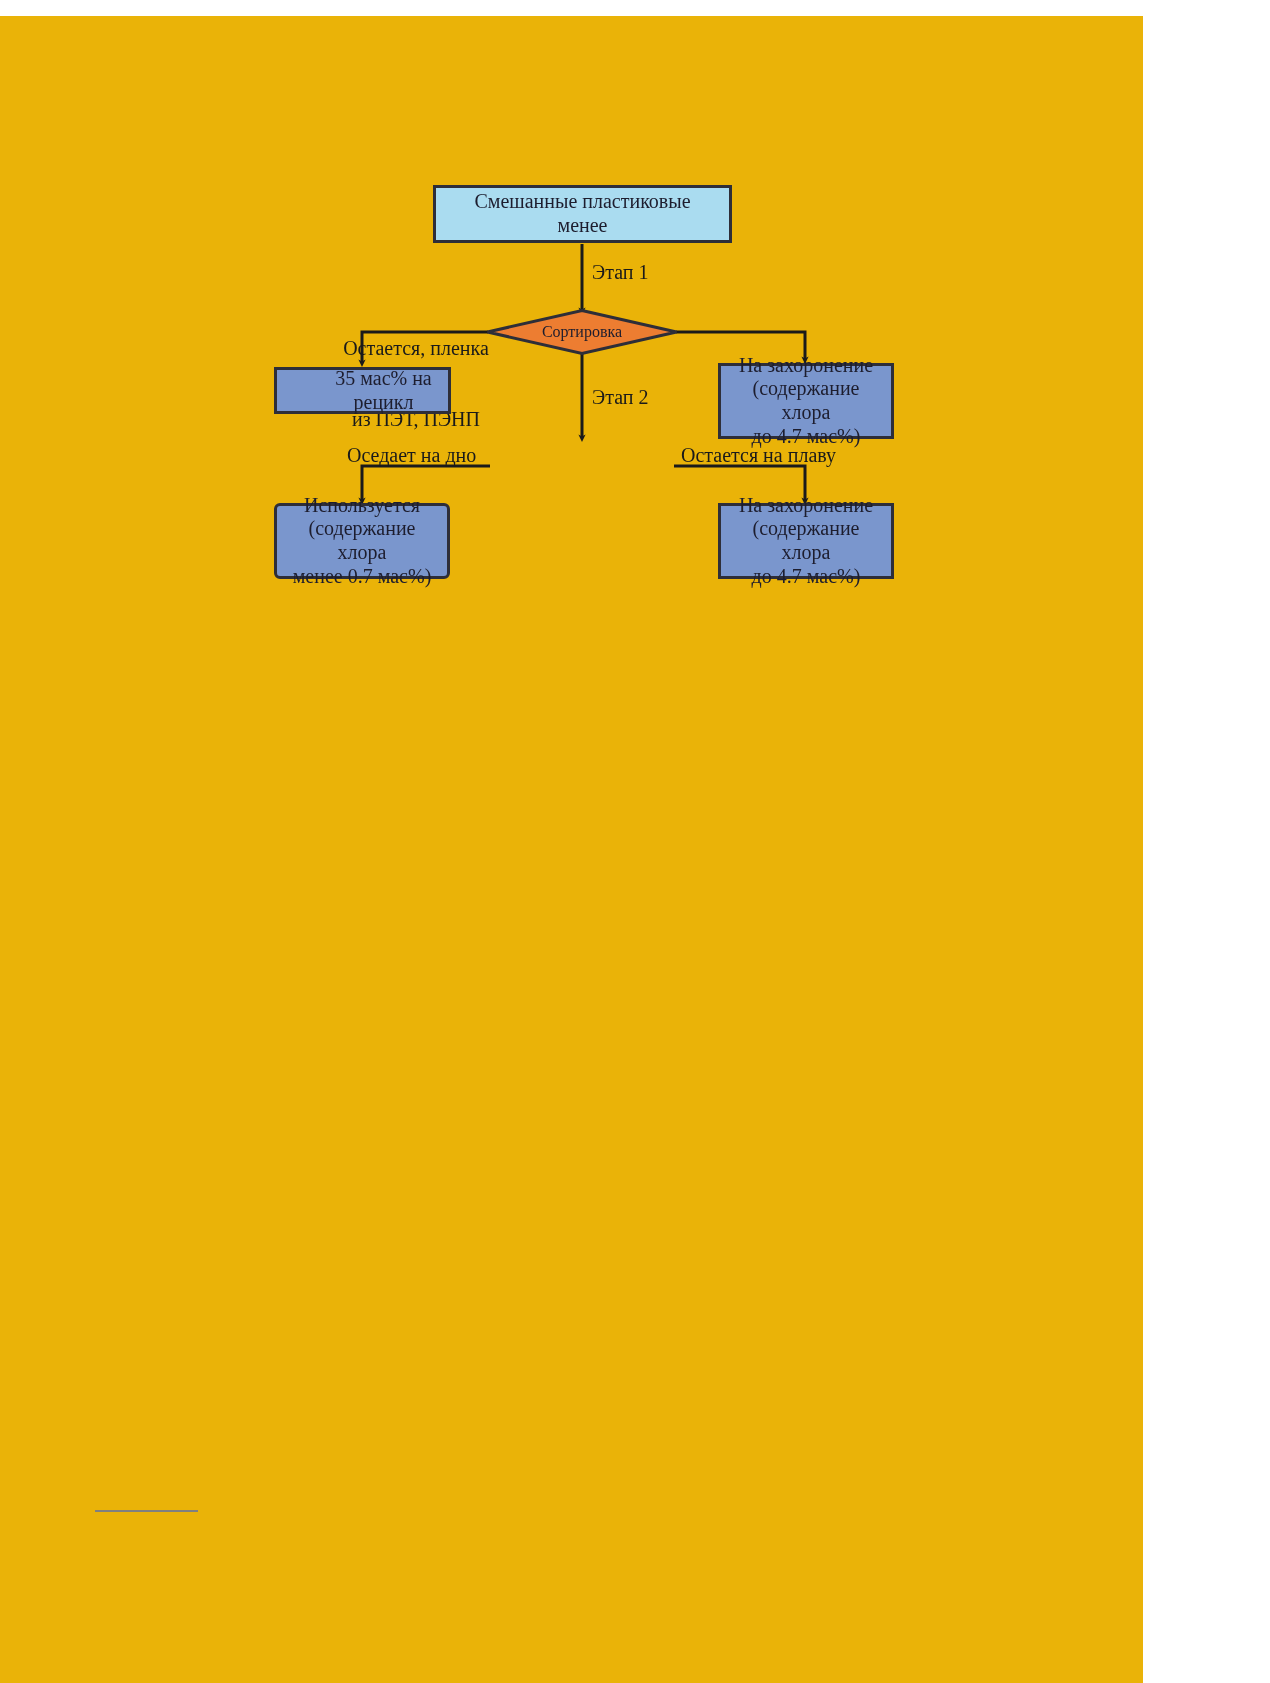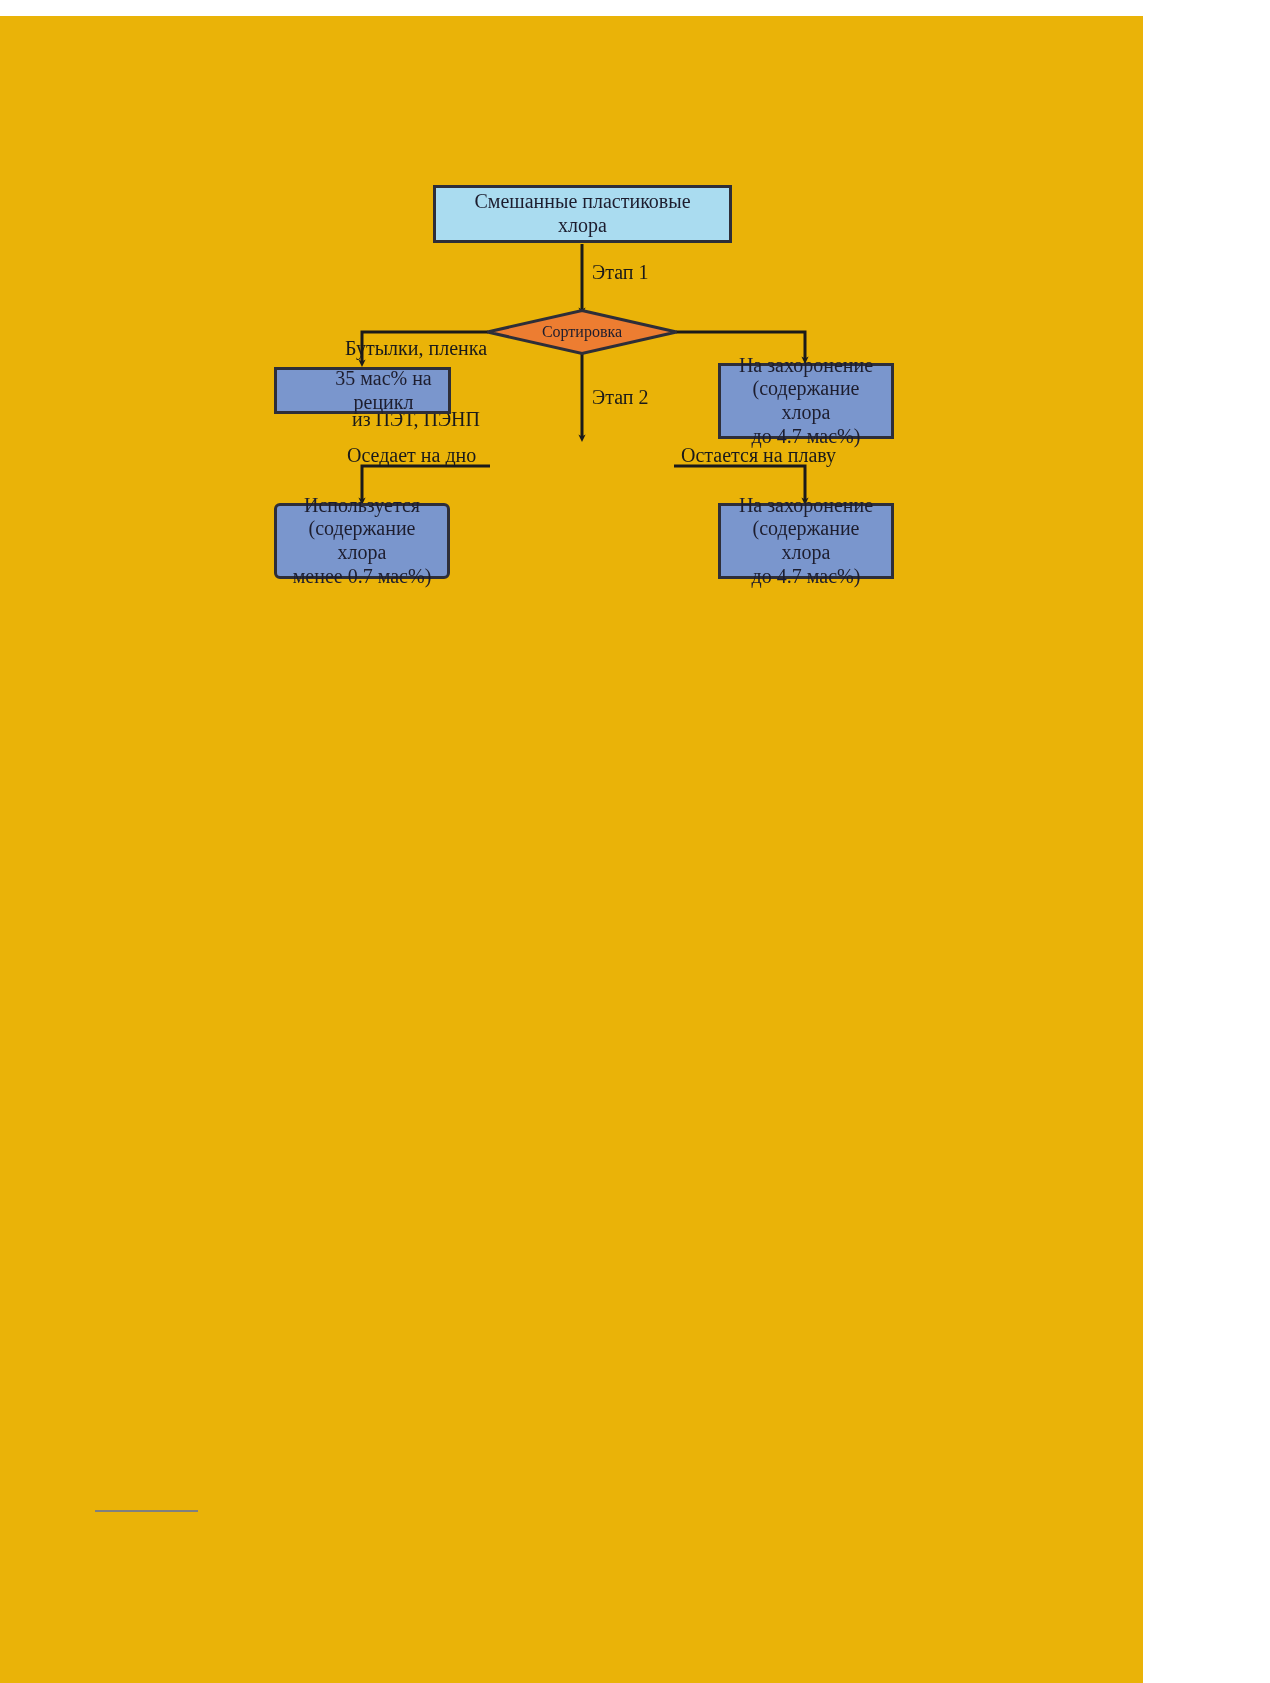--- a/index.html
+++ b/index.html
@@ -116,27 +116,27 @@
 
     <path d="M582,338 L582,422" stroke="#1a1a1a" stroke-width="3" fill="none" marker-end="url(#arrow)"></path>
 
     <path d="M490,450 L362,450 L362,485" stroke="#1a1a1a" stroke-width="3" fill="none" marker-end="url(#arrow)"></path>
 
     <path d="M674,450 L805,450 L805,485" stroke="#1a1a1a" stroke-width="3" fill="none" marker-end="url(#arrow)"></path>
   </svg>
 
   <div class="node proc-box box-start" style="left:433px; top:169px; width:299px; height:58px; flex-direction:column;">
     <span>Смешанные пластиковые</span>
-    <span>хлора</span>
+    <span>менее</span>
   </div>
 
   <div class="edge-label" style="left:592px; top:245px;">Этап 1</div>
 
   <div class="edge-label" style="left:338px; top:274px; width:156px;">
-    <div>Бутылки, пленка</div>
+    <div>Остается, пленка</div>
     <div>из ПЭТ, ПЭНП</div>
   </div>
 
   <div class="diamond-wrap" style="left:486px; top:293px; width:192px; height:46px;">
     <svg width="192" height="46" viewBox="0 0 192 46" xmlns="http://www.w3.org/2000/svg">
       <polygon points="96,1.5 190.5,23 96,44.5 1.5,23" fill="#ED7D31" stroke="#2E2E38" stroke-width="3" stroke-linejoin="miter"></polygon>
     </svg>
     <div class="diamond-label">Сортировка</div>
   </div>
 

